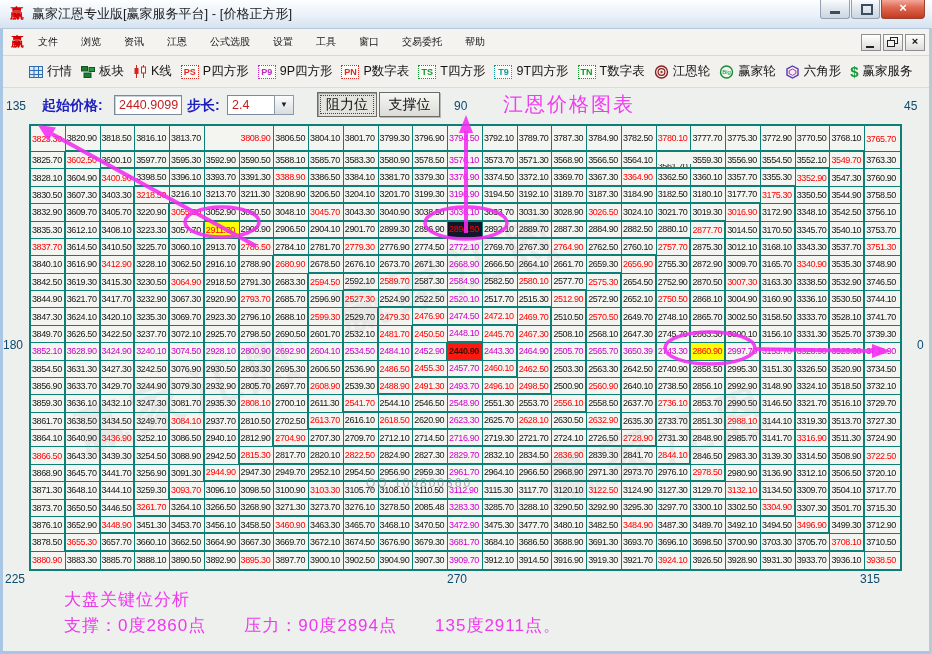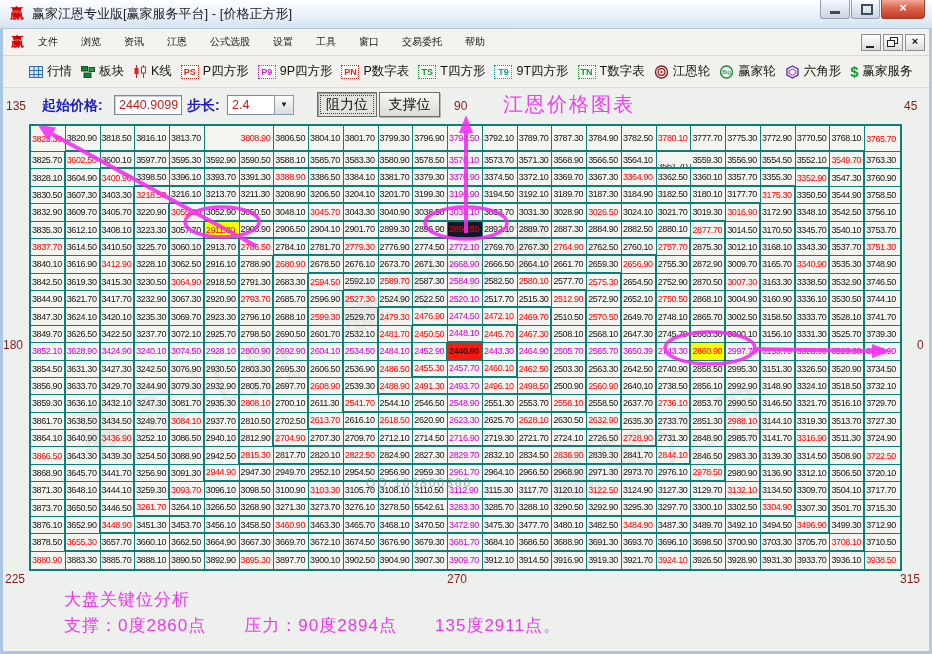--- a/index.html
+++ b/index.html
@@ -63,21 +63,21 @@
   .gann{position:absolute;left:29px;top:124px;width:873px;height:447px;box-sizing:border-box;
     border:2px solid var(--teal);display:grid;grid-template-columns:repeat(25,1fr);
     grid-template-rows:repeat(25,1fr);background:var(--cellbg);z-index:1;}
   .cell{border-right:1px solid var(--teal);border-bottom:1px solid var(--teal);
     font-size:9px;letter-spacing:-0.4px;white-space:nowrap;overflow:hidden;display:flex;
     align-items:center;padding-left:1px;box-sizing:border-box;}
   .cell.lastc{border-right:none}.cell.lastr{border-bottom:none}
   .cell.br2{border-right-width:2px}.cell.bb2{border-bottom-width:2px}
 
   
-  .angle{position:absolute;font-size:12px;color:#7f1d1d;z-index:7;}
+  .angle{position:absolute;font-size:12px;color:#0c4a6e;z-index:7;}
   .wm-qq{position:absolute;left:366px;top:476px;font-size:12px;color:rgba(125,130,138,0.65);
     letter-spacing:2px;z-index:5;}
   .wm-brand{position:absolute;font-size:52px;color:rgba(90,95,105,0.07);z-index:5;
     transform:rotate(-20deg);letter-spacing:8px;font-weight:bold;}
   .ann-svg{position:absolute;left:0;top:0;z-index:6;pointer-events:none;}
   .analysis1{position:absolute;left:64px;top:588px;font-size:17px;color:#ee38ee;z-index:7;letter-spacing:1px;}
   .analysis2{position:absolute;left:64px;top:614px;font-size:17px;color:#ee38ee;z-index:7;letter-spacing:1px;}
   .analysis2 span{margin-right:38px;}
 </style>
 </head>
@@ -769,21 +769,21 @@
     <div class="cell br2" style="color: rgb(20, 20, 20);">3650.50</div>
     <div class="cell br2" style="color: rgb(20, 20, 20);">3446.50</div>
     <div class="cell bb2" style="color: rgb(255, 0, 0);">3261.70</div>
     <div class="cell bb2" style="color: rgb(20, 20, 20);">3264.10</div>
     <div class="cell bb2" style="color: rgb(20, 20, 20);">3266.50</div>
     <div class="cell bb2" style="color: rgb(20, 20, 20);">3268.90</div>
     <div class="cell bb2" style="color: rgb(20, 20, 20);">3271.30</div>
     <div class="cell bb2" style="color: rgb(20, 20, 20);">3273.70</div>
     <div class="cell bb2" style="color: rgb(20, 20, 20);">3276.10</div>
     <div class="cell bb2" style="color: rgb(20, 20, 20);">3278.50</div>
-    <div class="cell bb2" style="color: rgb(20, 20, 20);">5542.61</div>
+    <div class="cell bb2" style="color: rgb(20, 20, 20);">2085.48</div>
     <div class="cell bb2" style="color: rgb(204, 0, 204);">3283.30</div>
     <div class="cell bb2" style="color: rgb(20, 20, 20);">3285.70</div>
     <div class="cell bb2" style="color: rgb(20, 20, 20);">3288.10</div>
     <div class="cell bb2" style="color: rgb(20, 20, 20);">3290.50</div>
     <div class="cell bb2" style="color: rgb(20, 20, 20);">3292.90</div>
     <div class="cell bb2" style="color: rgb(20, 20, 20);">3295.30</div>
     <div class="cell bb2" style="color: rgb(20, 20, 20);">3297.70</div>
     <div class="cell bb2" style="color: rgb(20, 20, 20);">3300.10</div>
     <div class="cell bb2" style="color: rgb(20, 20, 20);">3302.50</div>
     <div class="cell br2 bb2" style="color: rgb(255, 0, 0);">3304.90</div>
@@ -867,21 +867,21 @@
     <div class="cell lastc lastr" style="color: rgb(255, 0, 0);">3938.50</div>
   </div>
 
 <span class="angle" style="left:6px;top:99px;">135</span>
 <span class="angle" style="left:454px;top:99px;">90</span>
 <span class="angle" style="left:904px;top:99px;">45</span>
 <span class="angle" style="left:3px;top:338px;">180</span>
 <span class="angle" style="left:917px;top:338px;">0</span>
 <span class="angle" style="left:5px;top:572px;">225</span>
 <span class="angle" style="left:447px;top:572px;">270</span>
-<span class="angle" style="left:900px;top:572px;">315</span>
+<span class="angle" style="left:860px;top:572px;">315</span>
 
 <span class="wm-qq">QQ:100800360</span>
 <span class="wm-brand" style="left:70px;top:360px;">赢家江恩</span>
 <span class="wm-brand" style="left:330px;top:240px;">赢家江恩</span>
 <span class="wm-brand" style="left:540px;top:410px;">赢家江恩</span>
 
 <svg class="ann-svg" width="932" height="654" viewBox="0 0 932 654">
   <g stroke="#f22cf2" stroke-width="4" fill="none" opacity="0.88">
     <ellipse cx="222" cy="222" rx="37" ry="15" stroke-width="3.5"></ellipse>
     <ellipse cx="466" cy="223" rx="41" ry="16" stroke-width="3.5"></ellipse>

